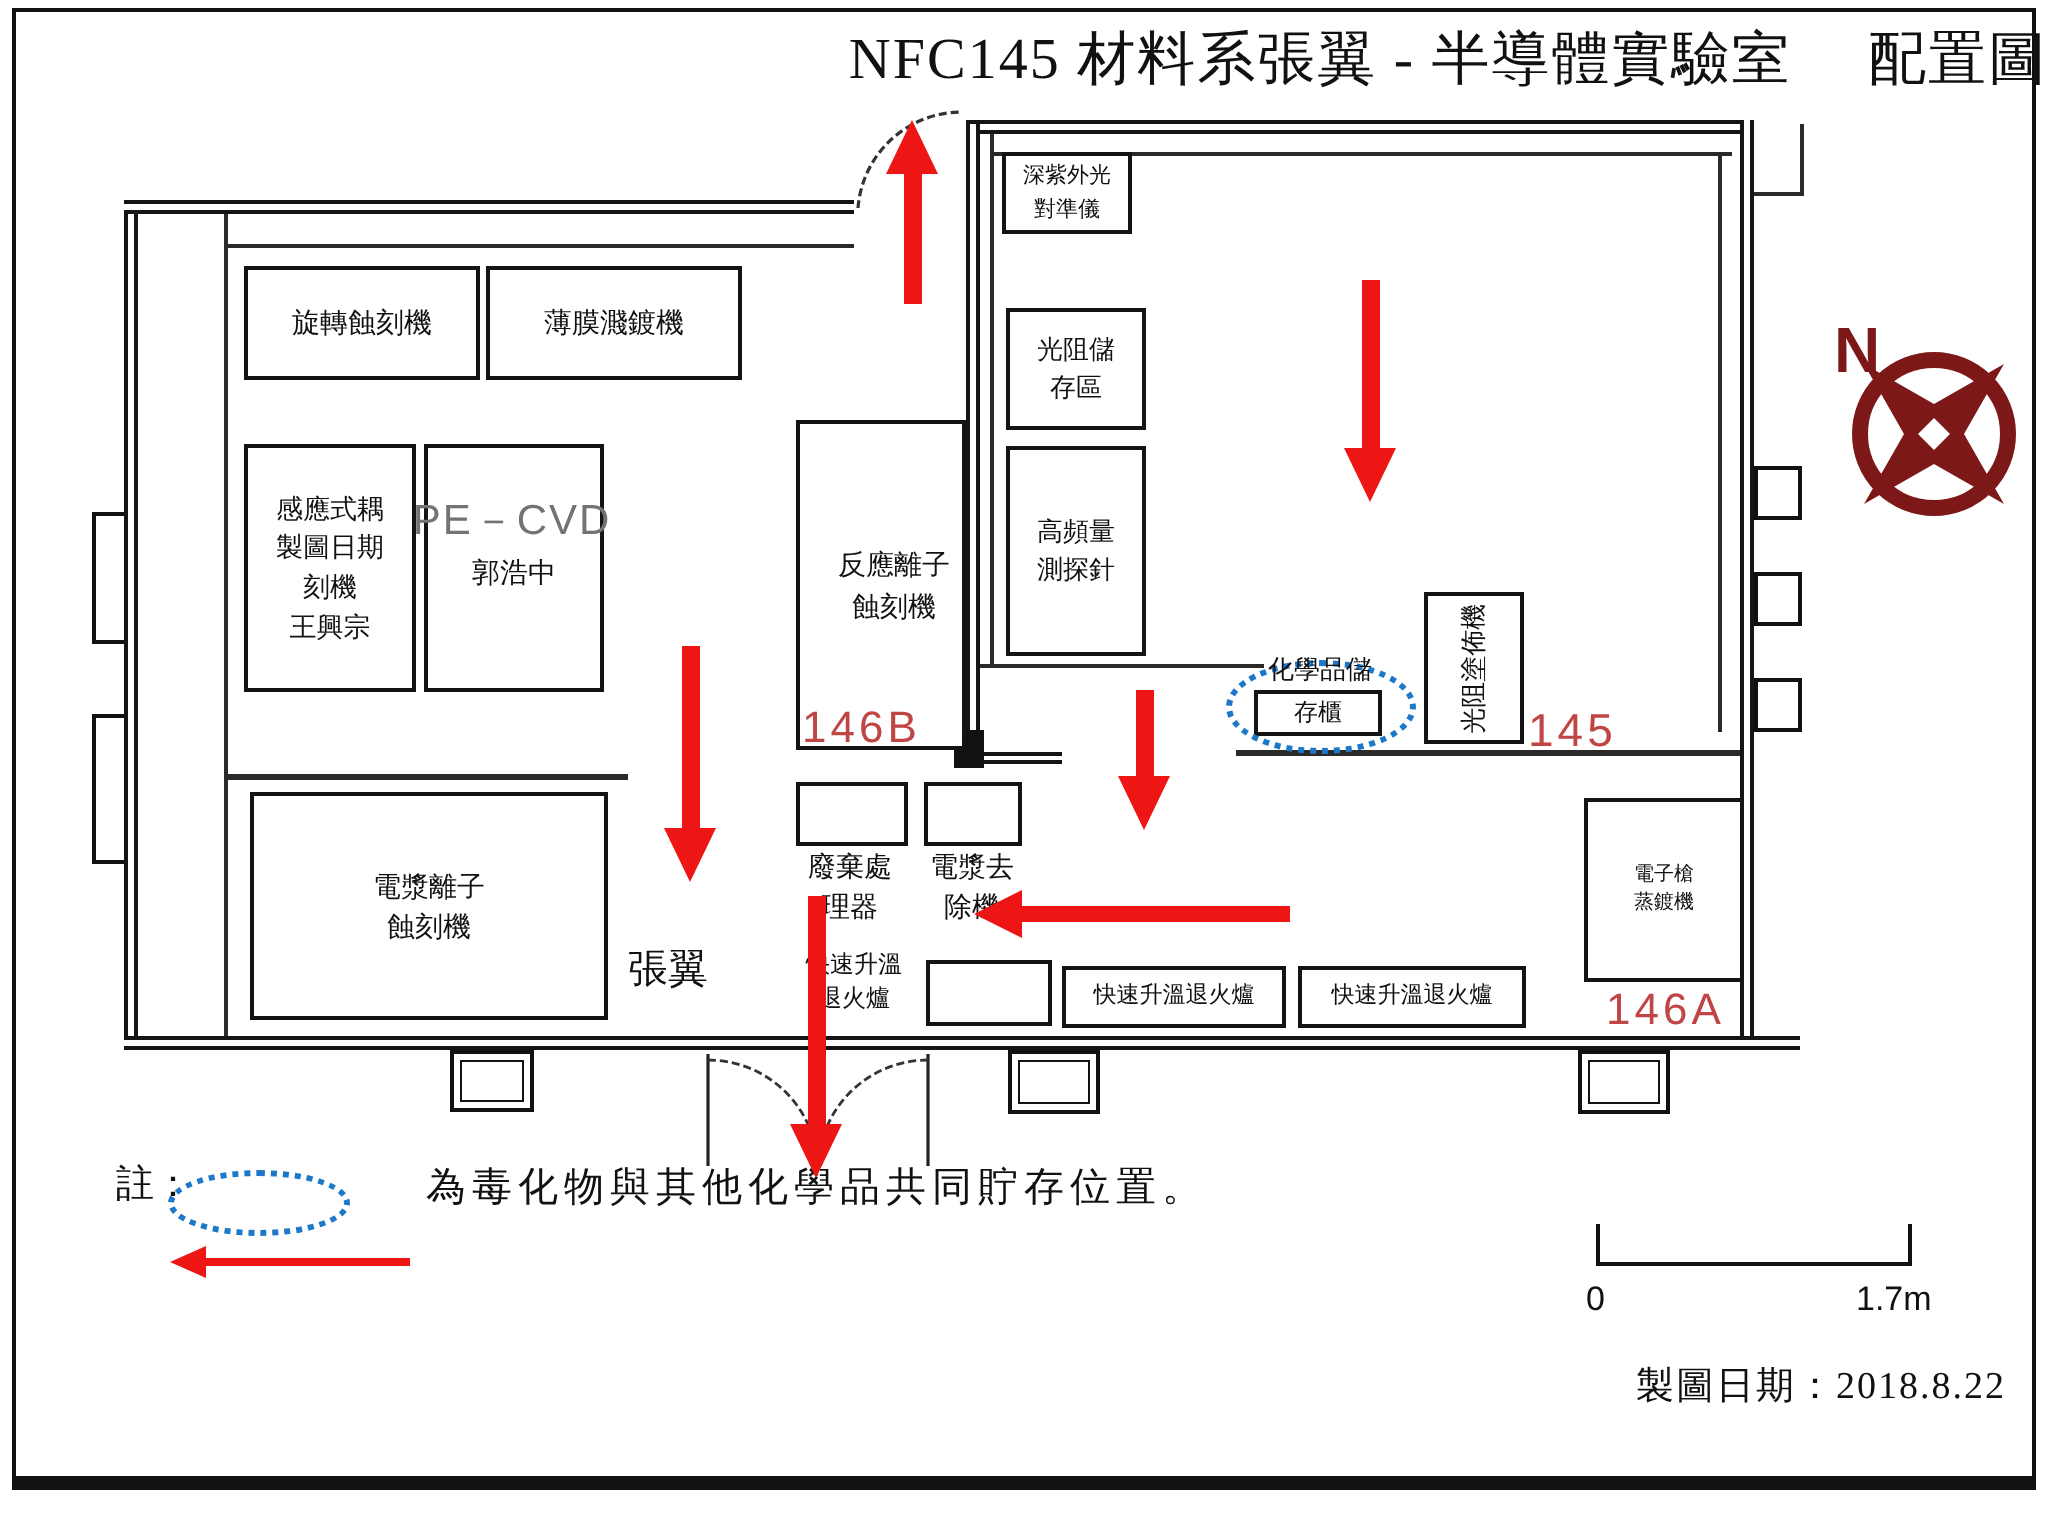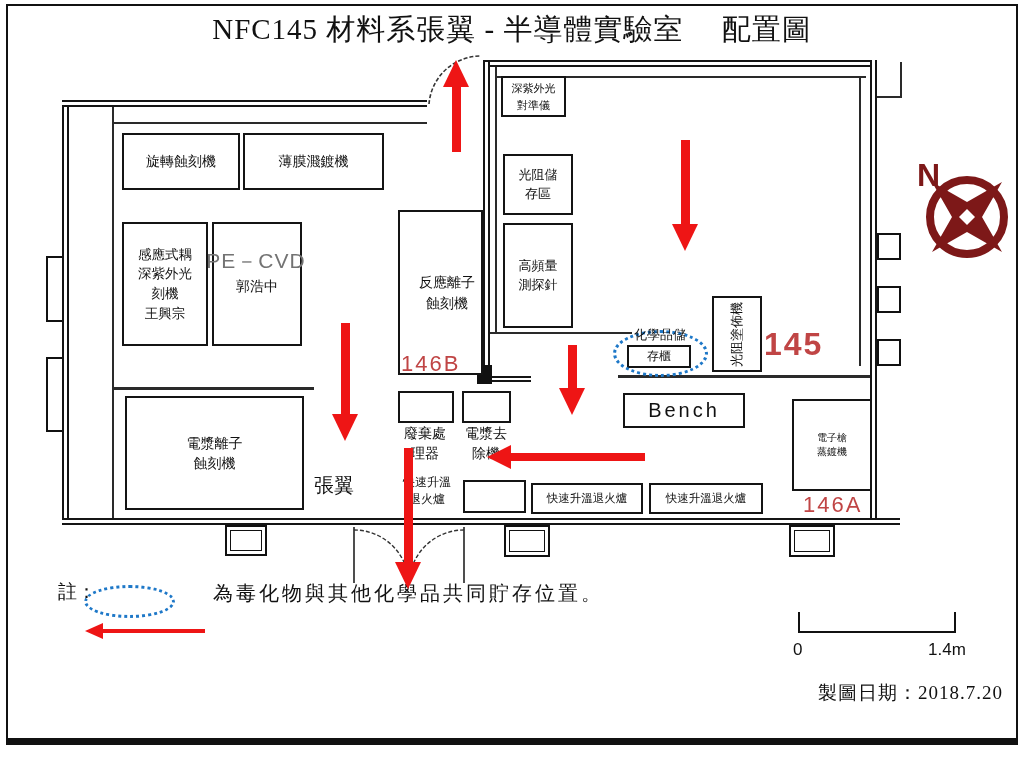--- a/index.html
+++ b/index.html
@@ -31,21 +31,21 @@
   .vtext{transform:rotate(-90deg);white-space:nowrap;}
   svg.overlay{position:absolute;left:0;top:0;z-index:2;pointer-events:none;}
 </style>
 </head>
 <body>
 
 <div id="canvas">
 
   <div class="abs frame"></div>
 
-  <div class="abs serif" style="left:0;top:10px;width:1024px;text-align:center;font-size:29px;letter-spacing:1px;z-index:4;">NFC145 材料系張翼 - 半導體實驗室　 配置圖</div>
+  <div class="abs serif" style="left:0;top:10px;width:1024px;text-align:right;font-size:29px;letter-spacing:1px;z-index:4;">NFC145 材料系張翼 - 半導體實驗室　 配置圖</div>
 
   <div class="abs dwall-v" style="left:62px;top:100px;height:424px;"></div>
   <div class="abs dwall-h" style="left:62px;top:100px;width:365px;"></div>
   <div class="abs dwall-h" style="left:483px;top:60px;width:394px;"></div>
   <div class="abs dwall-v" style="left:870px;top:60px;height:464px;"></div>
   <div class="abs dwall-h" style="left:62px;top:518px;width:838px;"></div>
   <div class="abs dwall-v" style="left:483px;top:62px;height:321px;"></div>
   <div class="abs dwall-h" style="left:483px;top:376px;width:48px;height:6px;"></div>
   <div class="abs" style="left:477px;top:365px;width:15px;height:19px;background:#111;z-index:3;"></div>
 
@@ -77,23 +77,23 @@
 
   <svg class="overlay" width="1024" height="768">
     <path d="M 429 104 A 52 52 0 0 1 481 56" fill="none" stroke="#333" stroke-width="1.6" stroke-dasharray="4 2"></path>
     <line x1="354" y1="527" x2="354" y2="583" stroke="#222" stroke-width="1.6"></line>
     <line x1="464" y1="527" x2="464" y2="583" stroke="#222" stroke-width="1.6"></line>
     <path d="M 354 530 A 55 55 0 0 1 409 585" fill="none" stroke="#333" stroke-width="1.4" stroke-dasharray="4 2"></path>
     <path d="M 464 530 A 55 55 0 0 0 409 585" fill="none" stroke="#333" stroke-width="1.4" stroke-dasharray="4 2"></path>
   </svg>
 
   <div class="abs box" style="left:122px;top:133px;width:118px;height:57px;font-size:14px;">旋轉蝕刻機</div>
-  <div class="abs box" style="left:243px;top:133px;width:141px;height:57px;font-size:14px;">薄膜濺鍍機</div>
+  <div class="abs box" style="left:243px;top:133px;width:128px;height:57px;font-size:14px;">薄膜濺鍍機</div>
   <div class="abs box" style="left:122px;top:222px;width:86px;height:124px;font-size:13.5px;">感應式耦
-深紫外光
+製圖日期
 刻機
 王興宗</div>
   <div class="abs box" style="left:212px;top:222px;width:90px;height:124px;"></div>
   <div class="abs lbl" style="left:203px;top:246px;width:106px;font-size:21px;color:#737373;letter-spacing:1px;">PE－CVD</div>
   <div class="abs lbl" style="left:222px;top:277px;width:70px;font-size:14px;">郭浩中</div>
   <div class="abs box" style="left:398px;top:210px;width:85px;height:165px;font-size:14px;padding-left:13px;">反應離子
 蝕刻機</div>
   <div class="abs red-lbl" style="left:401px;top:351px;font-size:22px;">146B</div>
   <div class="abs box" style="left:125px;top:396px;width:179px;height:114px;font-size:14px;">電漿離子
 蝕刻機</div>
@@ -104,23 +104,22 @@
   <div class="abs box" style="left:503px;top:223px;width:70px;height:105px;font-size:13px;">高頻量
 測探針</div>
   <div class="abs box" style="left:503px;top:154px;width:70px;height:61px;font-size:13px;">光阻儲
 存區</div>
 
   <div class="abs lbl" style="left:622px;top:326px;width:76px;font-size:13px;z-index:6;">化學品儲</div>
   <div class="abs box" style="left:627px;top:345px;width:64px;height:23px;font-size:12px;">存櫃</div>
   <div class="abs chem-ellipse" style="left:613px;top:330px;width:95px;height:47px;"></div>
 
   <div class="abs box" style="left:712px;top:296px;width:50px;height:76px;font-size:13px;"><span class="vtext">光阻塗佈機</span></div>
-  <div class="abs red-lbl" style="left:764px;top:326px;font-size:32px;font-weight:bold;">145</div>
+  <div class="abs red-lbl" style="left:764px;top:352px;font-size:23px;">145</div>
 
-  <div class="abs box" style="left:623px;top:393px;width:122px;height:35px;font-size:20px;letter-spacing:3px;">Bench</div>
   <div class="abs box" style="left:792px;top:399px;width:80px;height:92px;font-size:10px;">電子槍
 蒸鍍機</div>
   <div class="abs red-lbl" style="left:803px;top:492px;font-size:22px;">146A</div>
 
   <div class="abs box" style="left:398px;top:391px;width:56px;height:32px;"></div>
   <div class="abs box" style="left:462px;top:391px;width:49px;height:32px;"></div>
   <div class="abs lbl" style="left:392px;top:424px;width:66px;font-size:14px;">廢棄處
 理器</div>
   <div class="abs lbl" style="left:455px;top:424px;width:62px;font-size:14px;">電漿去
 除機</div>
@@ -158,17 +157,17 @@
   <div class="abs serif" style="left:58px;top:579px;font-size:19px;z-index:4;">註：</div>
   <div class="abs chem-ellipse" style="left:84px;top:585px;width:91px;height:33px;"></div>
   <div class="abs serif" style="left:213px;top:580px;font-size:20px;letter-spacing:3px;z-index:4;">為毒化物與其他化學品共同貯存位置。</div>
   <div class="abs tri tri-left-sm" style="left:85px;top:623px;"></div>
   <div class="abs" style="left:101px;top:629px;width:104px;height:4px;background:#ee1515;z-index:6;"></div>
 
   <div class="abs" style="left:798px;top:612px;width:2px;height:21px;background:#111;z-index:4;"></div>
   <div class="abs" style="left:798px;top:631px;width:158px;height:2px;background:#111;z-index:4;"></div>
   <div class="abs" style="left:954px;top:612px;width:2px;height:21px;background:#111;z-index:4;"></div>
   <div class="abs" style="left:793px;top:640px;font-size:17px;z-index:4;">0</div>
-  <div class="abs" style="left:928px;top:640px;font-size:17px;z-index:4;">1.4m</div>
+  <div class="abs" style="left:928px;top:640px;font-size:17px;z-index:4;">1.7m</div>
 
-  <div class="abs serif" style="left:770px;top:680px;width:233px;text-align:right;font-size:19px;letter-spacing:1px;z-index:4;">製圖日期：2018.7.20</div>
+  <div class="abs serif" style="left:770px;top:680px;width:233px;text-align:right;font-size:19px;letter-spacing:1px;z-index:4;">製圖日期：2018.8.22</div>
 
 </div>
 
 </body></html>

